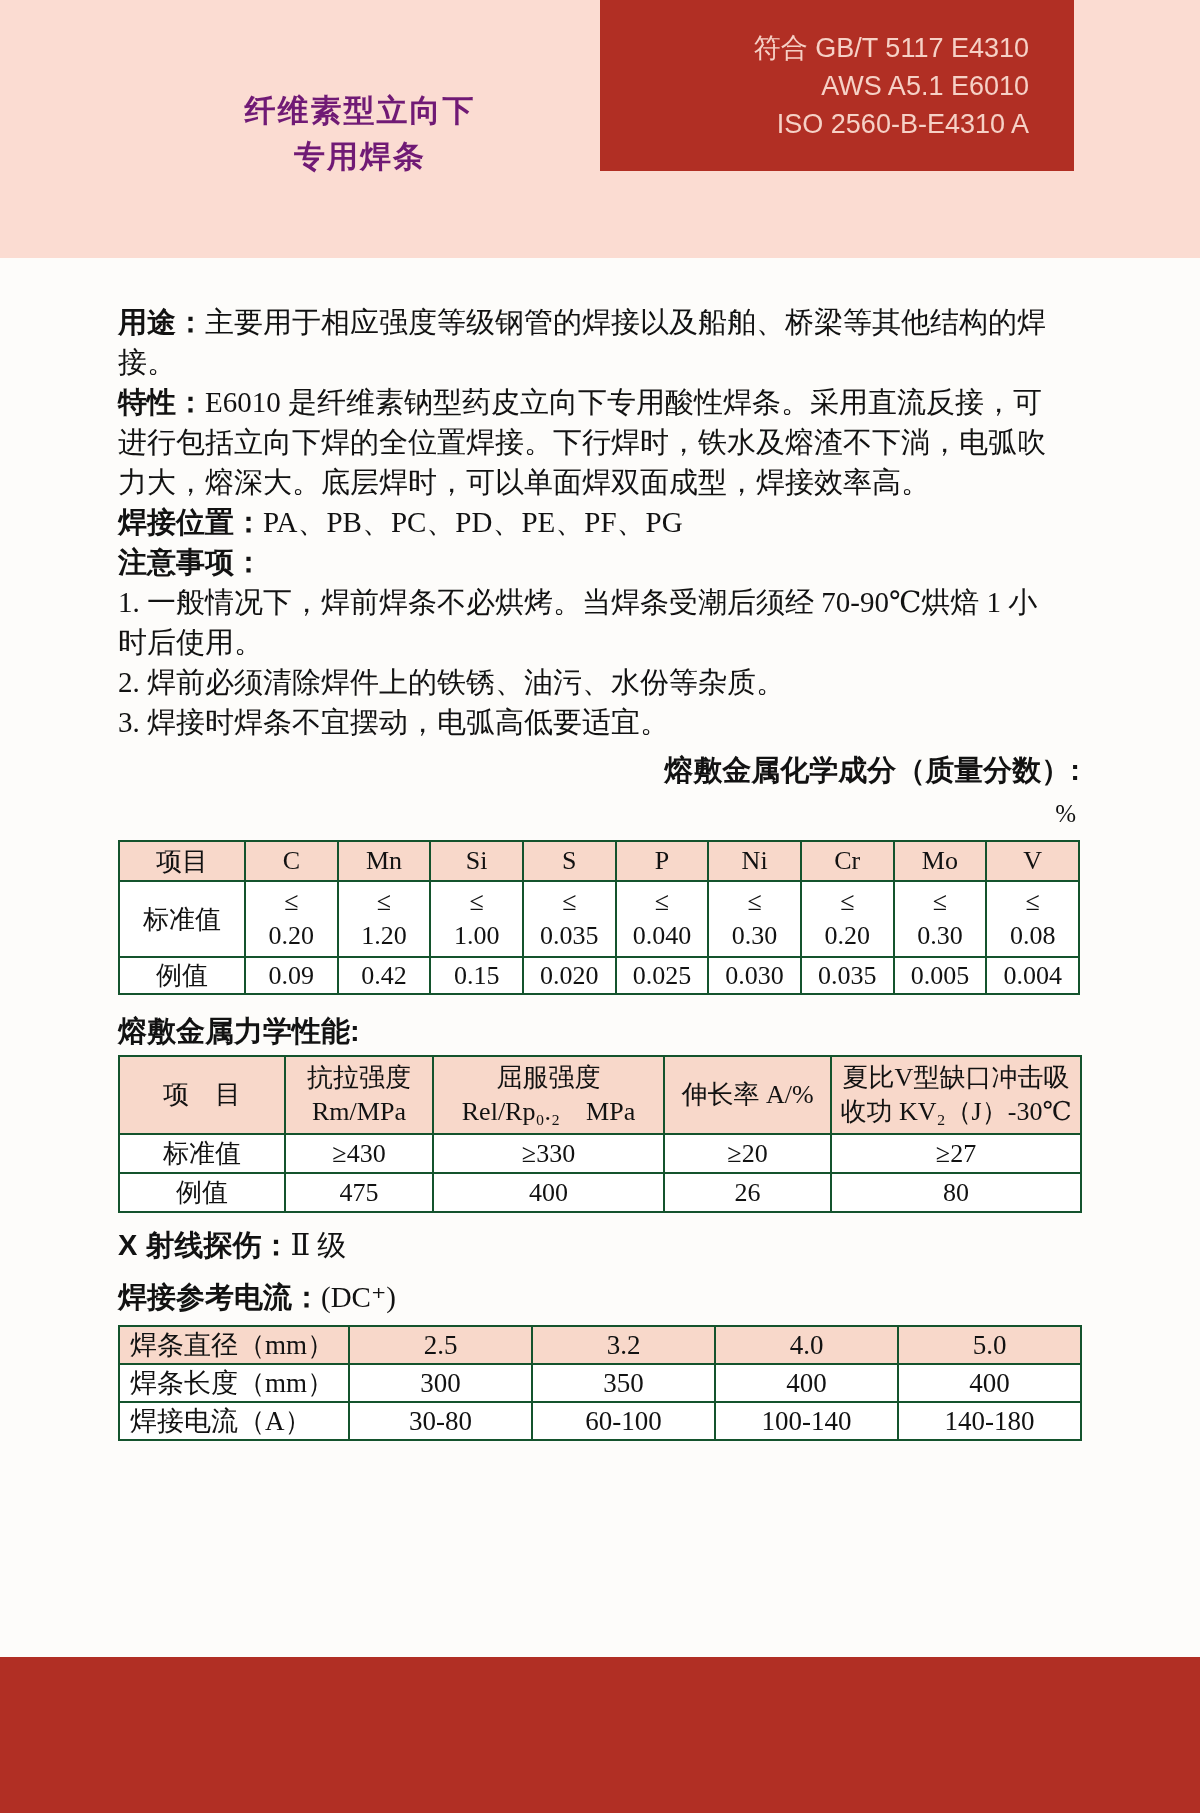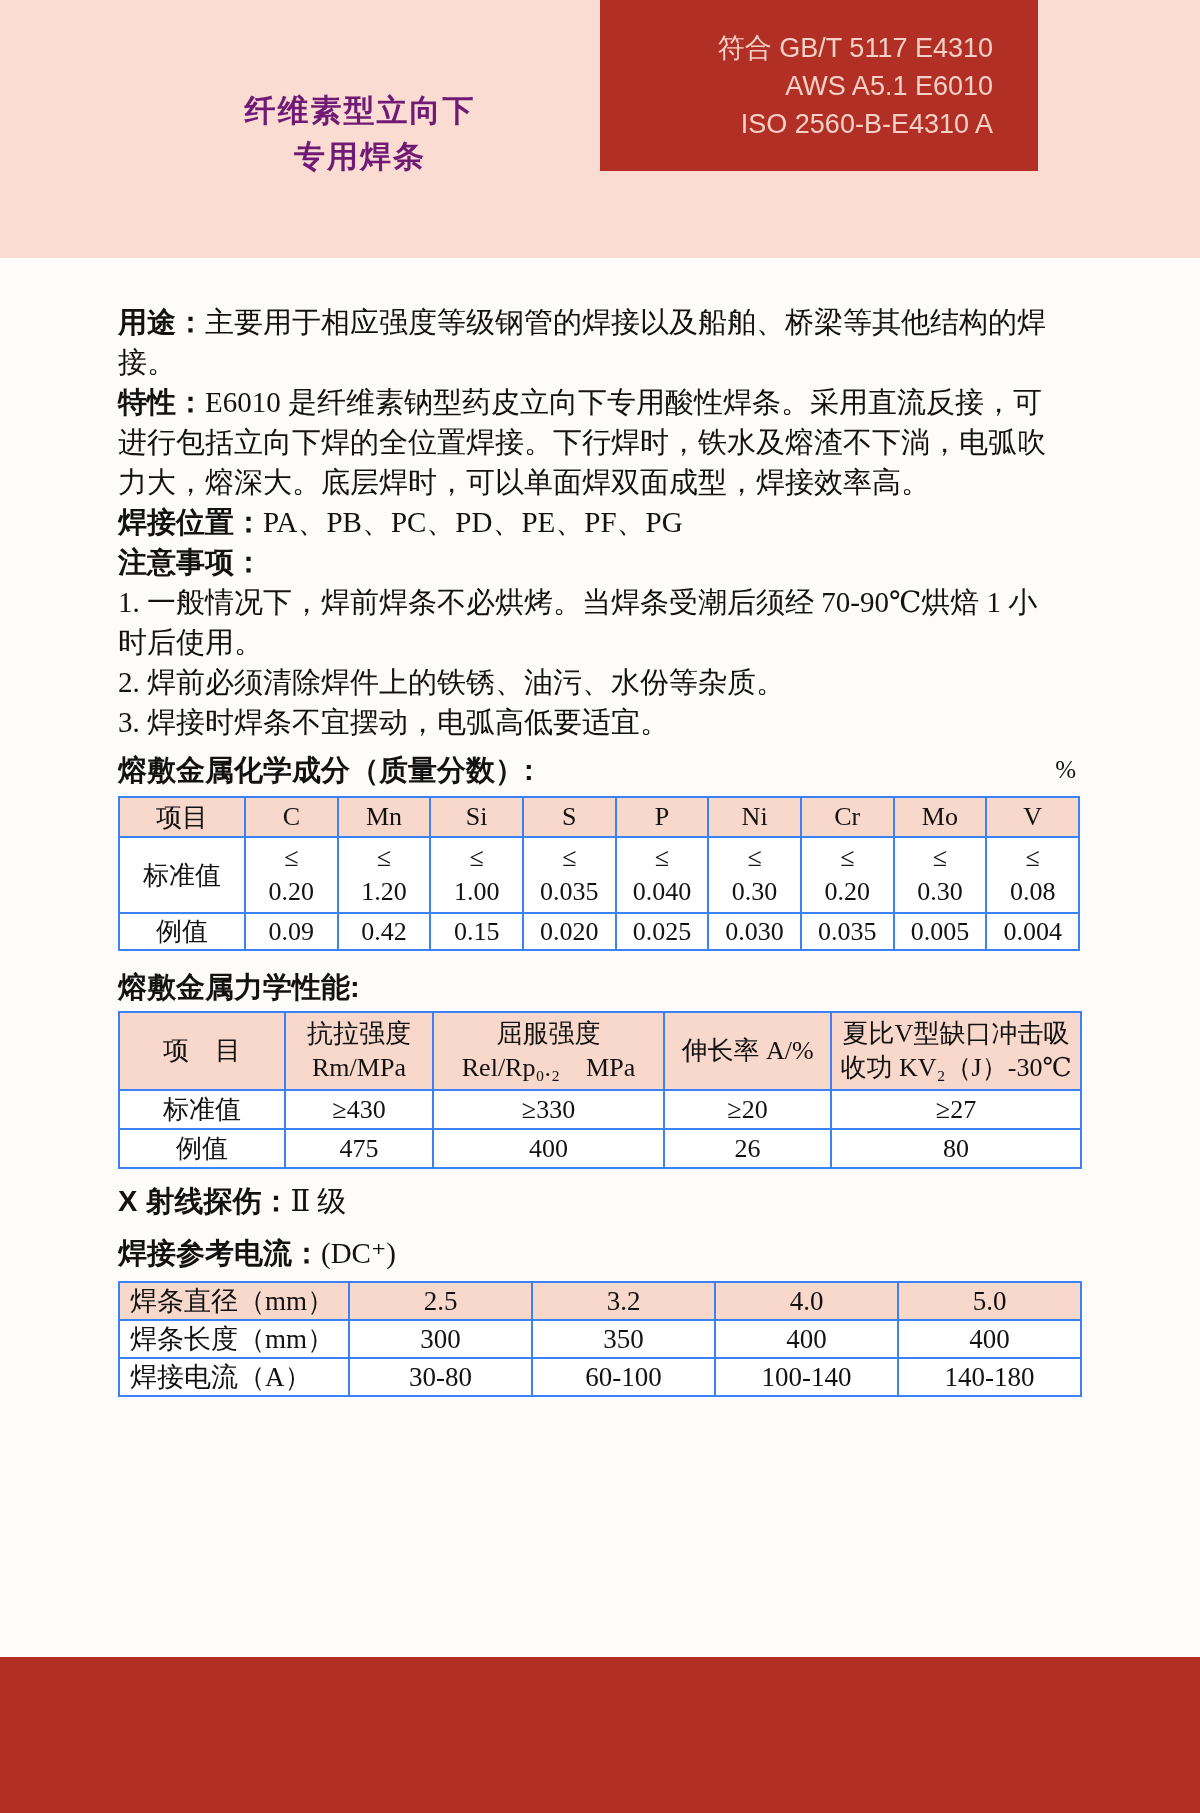--- a/index.html
+++ b/index.html
@@ -4,35 +4,35 @@
 <style>
   * { margin:0; padding:0; box-sizing:border-box; }
   html,body { background:#ffffff; }
   body { width:1200px; font-family:"Liberation Serif","DejaVu Serif",serif; }
   .page { position:relative; width:1200px; height:1813px; background:#fdfcfa; overflow:hidden; }
 
   .top-band { position:absolute; left:0; top:0; width:1200px; height:258px; background:#fbdcd2; }
   .prod-title { position:absolute; left:170px; top:88px; width:380px; text-align:center;
     font-family:"Liberation Sans","DejaVu Sans",sans-serif; font-weight:bold;
     font-size:31px; line-height:46px; color:#701a75; letter-spacing:2px; }
-  .cert-box { position:absolute; left:600px; top:0; width:438px; height:171px; background:#b12f24;
+  .cert-box { position:absolute; left:600px; top:0; width:474px; height:171px; background:#b12f24;
     color:#f6d1c6; font-family:"Liberation Sans","DejaVu Sans",sans-serif;
     font-size:27px; line-height:38px; text-align:right; padding:29px 45px 0 0; }
 
   .content { position:absolute; left:118px; top:240px; width:964px; color:#121212; }
   .text-block { width:940px; padding-top:62px; font-size:29px; line-height:40px; }
   .lbl { font-family:"Liberation Sans","DejaVu Sans",sans-serif; font-weight:bold; }
 
   .chem-head { display:flex; justify-content:space-between; align-items:flex-end;
-    margin-top:6px; font-size:29px; line-height:44px; width:962px; }
+    margin-top:6px; font-size:29px; line-height:44px; width:962px;flex-direction:column; }
   .pct { font-size:25px; padding-right:4px; font-family:"Liberation Serif","DejaVu Serif",serif; font-weight:normal; }
 
   table { border-collapse:collapse; table-layout:fixed; width:962px; background:#ffffff;
     font-size:26px; color:#121212; }
-  td { border:2px solid #3b82f6; text-align:center; vertical-align:middle; padding:0 2px; }
+  td { border:2px solid #14532d; text-align:center; vertical-align:middle; padding:0 2px; }
   tr.hd td { background:#f8d8ca; }
 
   .chem-table { margin-top:4px; }
   .chem-table tr.hd td { height:40px; }
   .chem-table tr.std td { height:76px; }
   .chem-table tr.ex td { height:37px; }
   .std-cell div { line-height:34px; }
 
   .sec-title { margin-top:14px; font-size:29px; line-height:44px; }
 

